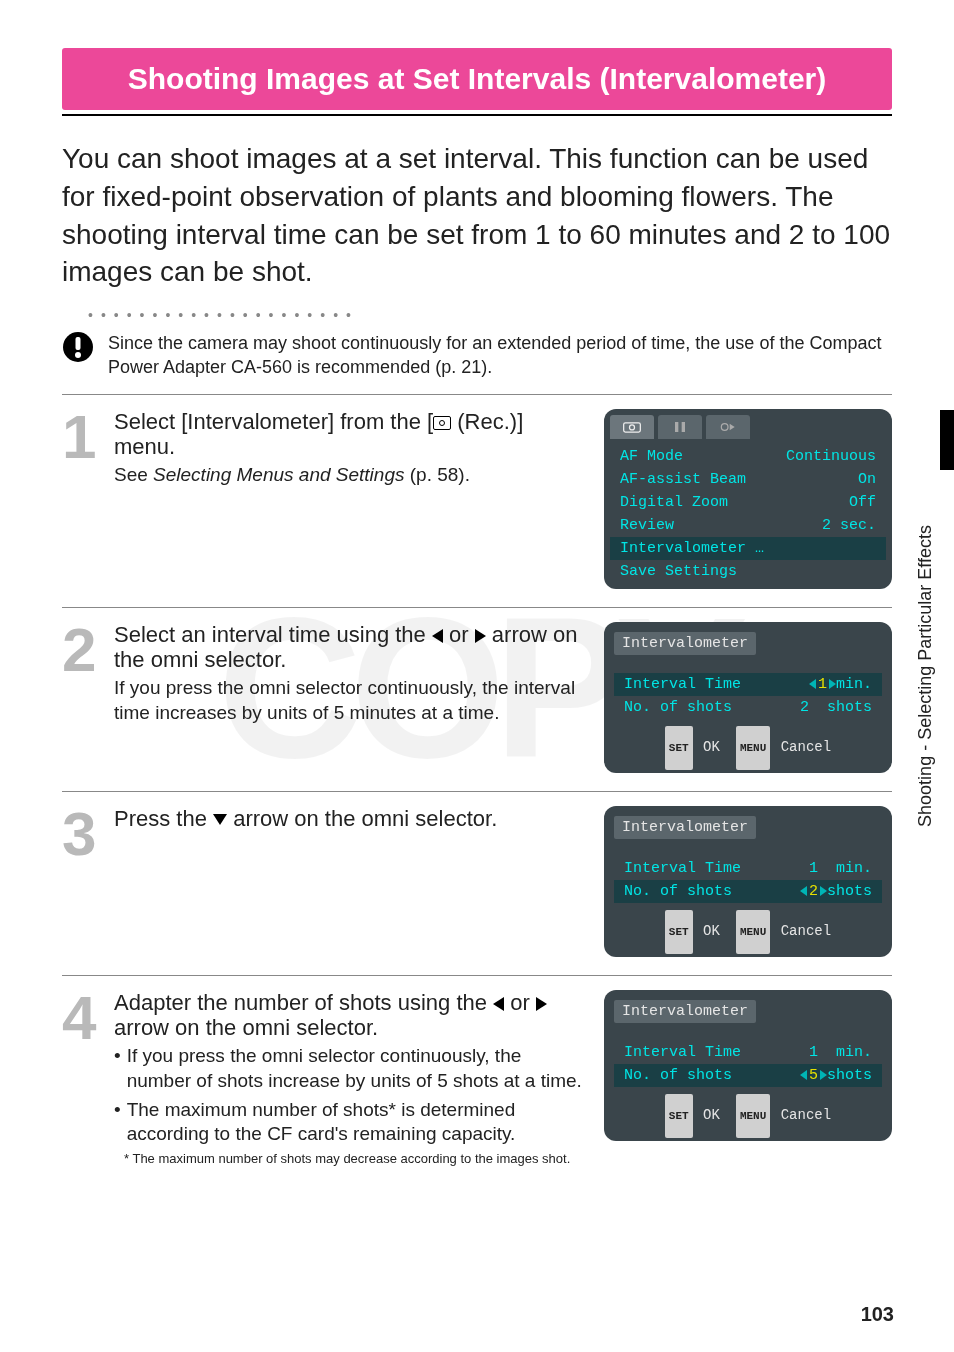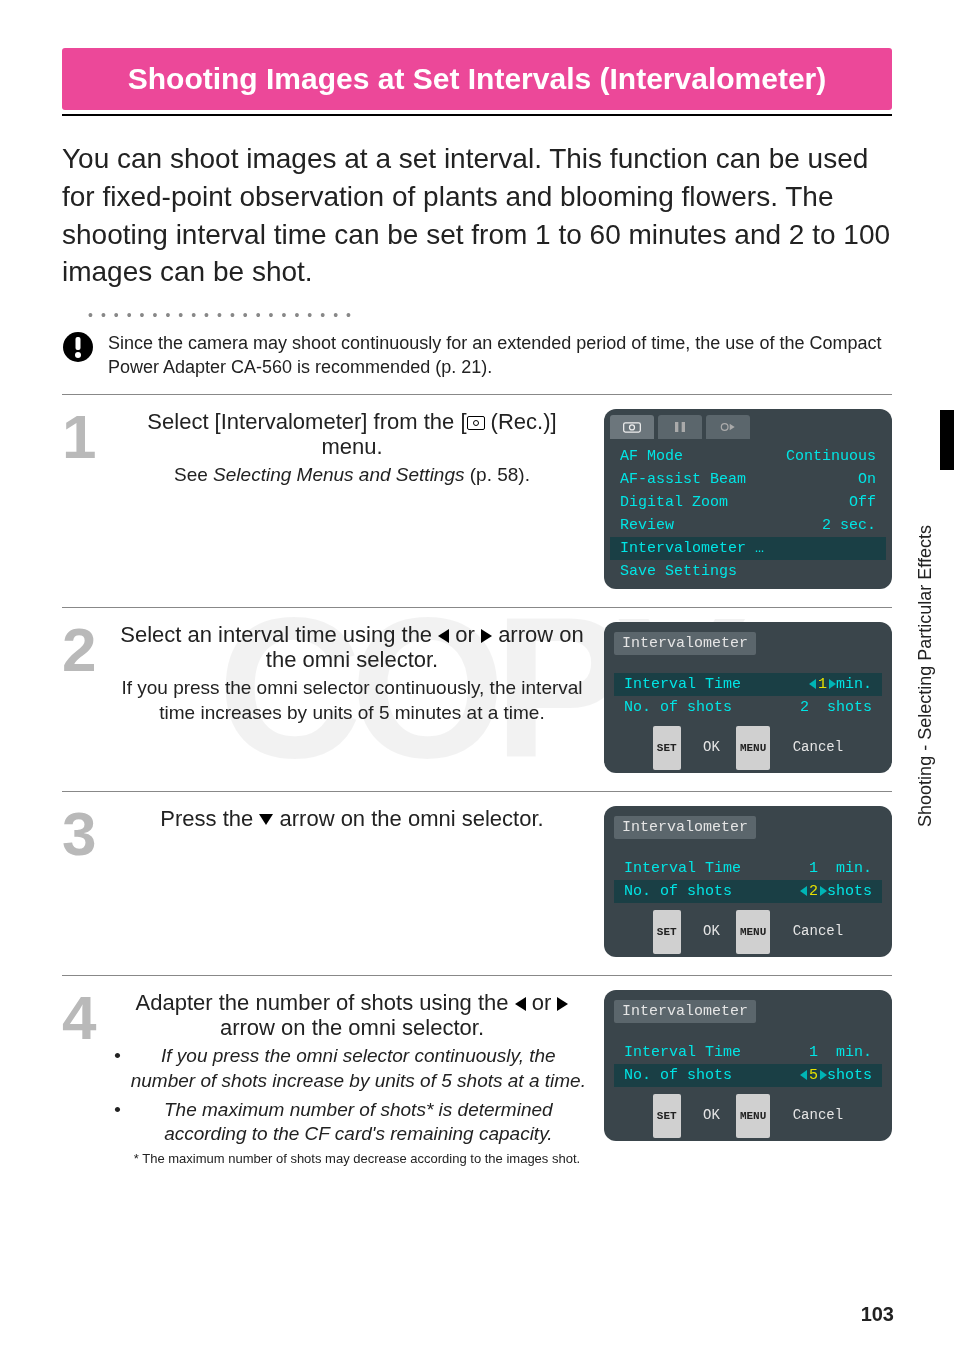--- a/index.html
+++ b/index.html
@@ -8,38 +8,38 @@
   .title-box { background: #ec4899; color: #fff; font-weight: 900; font-size: 30px; text-align: center; padding: 14px 10px; border-radius: 3px; }
   .hr { border-top: 2px solid #000; margin-top: 4px; margin-bottom: 24px; }
   .intro { font-size: 28px; line-height: 1.35; margin-bottom: 16px; }
   .dots { letter-spacing: 8px; color: #888; font-size: 14px; margin-bottom: 8px; padding-left: 26px; }
   .note-row { display: flex; align-items: flex-start; gap: 14px; margin-bottom: 14px; }
   .warn-icon svg { width: 32px; height: 32px; }
   .note-text { font-size: 18px; line-height: 1.35; flex: 1; }
   .sep { border-top: 1px solid #888; margin: 6px 0 14px 0; }
   .step { display: flex; align-items: flex-start; gap: 8px; margin-bottom: 18px; }
   .step-num { font-size: 62px; font-weight: 900; line-height: 0.9; color: #b9b9b9; width: 44px; }
-  .step-body { flex: 1; padding-right: 6px; text-align: center; }
+  .step-body { flex: 1; padding-right: 6px; }
   .step-head { font-size: 22px; font-weight: 400; line-height: 1.15; margin-bottom: 4px; }
   .step-text { font-size: 19px; line-height: 1.3; }
   .step-text i { font-style: italic; }
-  .bullet { display: flex; gap: 6px; font-size: 19px; line-height: 1.3; margin-top: 4px; font-style: italic; }
+  .bullet { display: flex; gap: 6px; font-size: 19px; line-height: 1.3; margin-top: 4px; }
   .bullet:before { content: "•"; }
   .footnote { font-size: 13px; line-height: 1.25; margin-top: 4px; padding-left: 10px; }
   .lcd { width: 288px; background: #3a454b; border-radius: 12px; padding: 6px; color: #00e5e5; font-family: "Courier New", monospace; font-size: 15px; flex-shrink: 0; }
   .lcd-tabs { display: flex; gap: 4px; margin-bottom: 6px; }
   .lcd-tab { width: 44px; height: 24px; background: #5b666c; border-radius: 3px 3px 0 0; display: flex; align-items: center; justify-content: center; }
   .lcd-tab.active { background: #6c767c; }
   .lcd-tab svg { width: 20px; height: 14px; fill: #ddd; }
   .lcd-row { display: flex; justify-content: space-between; padding: 3px 10px; }
   .lcd-row.hl { background: #1a3f45; }
   .lcd-title { background: #5b666c; color: #e5e5e5; padding: 3px 8px; border-radius: 2px; margin-bottom: 18px; display: inline-block; }
   .lcd-inner { padding: 4px; }
   .lcd-btns { display: flex; gap: 16px; justify-content: center; margin-top: 20px; margin-bottom: 8px; color: #e5e5e5; font-size: 14px; }
-  .lcd-btn-label { background: #d0d0d0; color: #222; font-weight: bold; font-size: 11px; padding: 16px 4px; border-radius: 2px; margin-right: 14px; }
+  .lcd-btn-label { background: #d0d0d0; color: #222; font-weight: bold; font-size: 11px; padding: 16px 4px; border-radius: 2px; margin-right: 2px; }
   .lcd-val { color: #00e5e5; }
   .lcd-val .active { color: #e5e000; }
   .arrow-l { display:inline-block; width:0;height:0;border-top:5px solid transparent;border-bottom:5px solid transparent;border-right:7px solid #00b5b5; vertical-align:middle; margin-right:2px;}
   .arrow-r { display:inline-block; width:0;height:0;border-top:5px solid transparent;border-bottom:5px solid transparent;border-left:7px solid #00b5b5; vertical-align:middle; margin-left:2px;}
   .side-label { position: absolute; right: 18px; top: 50%; transform: translateY(-50%) rotate(180deg); writing-mode: vertical-lr; font-size: 18px; }
   .side-tab { position: absolute; right: 0; top: 410px; width: 14px; height: 60px; background: #000; }
   .page-num { position: absolute; right: 60px; bottom: 26px; font-weight: bold; font-size: 20px; }
   .tri-left, .tri-right, .tri-down { display: inline-block; width: 0; height: 0; vertical-align: middle; }
   .tri-left { border-top: 7px solid transparent; border-bottom: 7px solid transparent; border-right: 11px solid #000; }
   .tri-right { border-top: 7px solid transparent; border-bottom: 7px solid transparent; border-left: 11px solid #000; }

